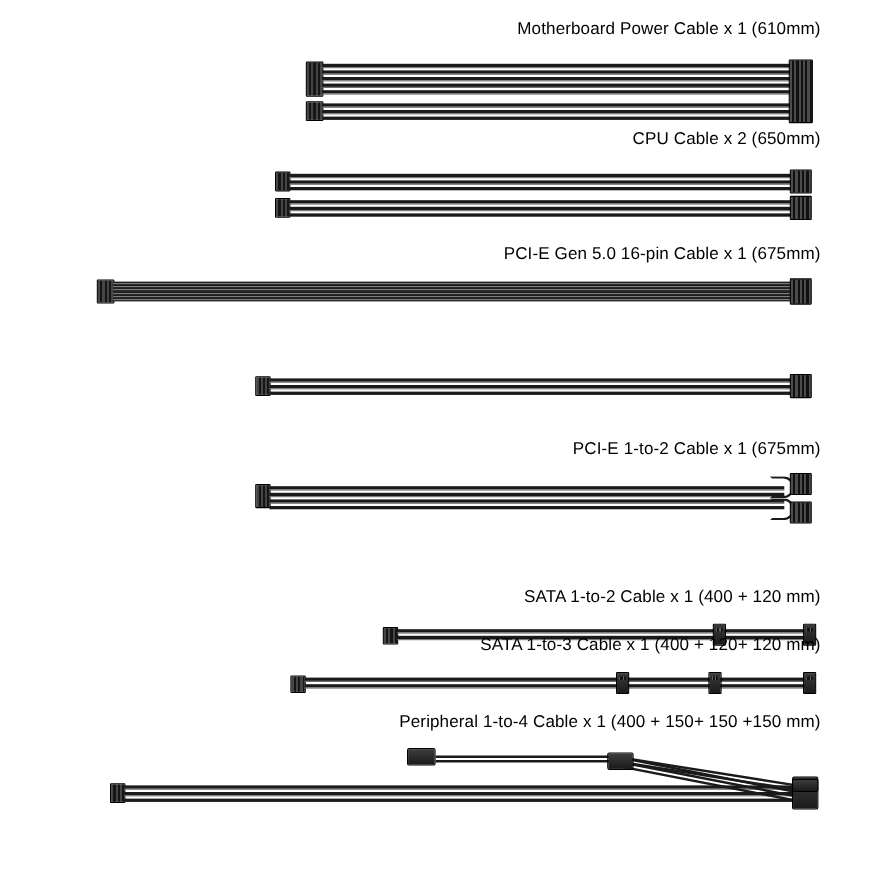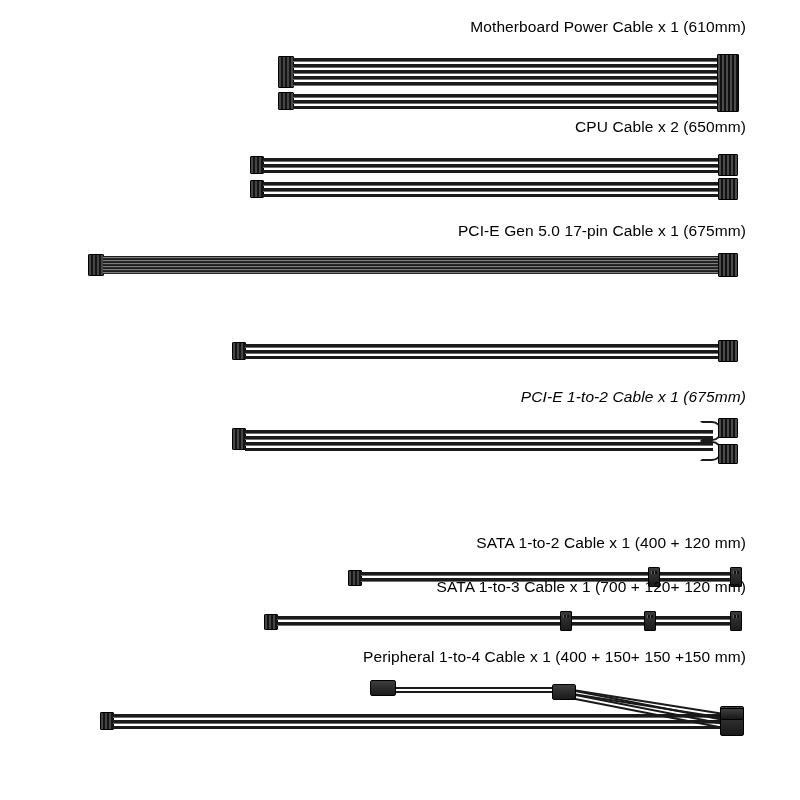--- a/index.html
+++ b/index.html
@@ -152,41 +152,41 @@
       <div class="wire" style="left:263px; top:64px; width:457px; height:3px;"></div>
       <div class="wire-hl" style="left:263px; top:67px; width:457px; height:1px;"></div>
       <div class="wire" style="left:263px; top:70px; width:457px; height:3px;"></div>
       <div class="wire-hl" style="left:263px; top:73px; width:457px; height:1px;"></div>
       <div class="wire" style="left:263px; top:76px; width:457px; height:3px;"></div>
       <div class="conn-rows" style="left:718px; top:60px; width:20px; height:22px;"></div>
     </div>
   </div>
 
   <div class="cable-group" style="top:222px; height:70px;">
-    <div class="cable-label">PCI-E Gen 5.0 17-pin Cable x 1 (675mm)</div>
+    <div class="cable-label">PCI-E Gen 5.0 16-pin Cable x 1 (675mm)</div>
     <div class="art" style="height:70px;">
       <div class="conn-grid" style="left:88px; top:32px; width:16px; height:22px;"></div>
       <div class="sleeve" style="left:103px; top:34px; width:617px; height:18px;"></div>
       <div class="conn-rows" style="left:718px; top:31px; width:20px; height:24px;"></div>
     </div>
   </div>
 
   <div class="cable-group" style="top:310px; height:70px;">
     <div class="art" style="height:70px;">
       <div class="conn-grid" style="left:232px; top:32px; width:14px; height:18px;"></div>
       <div class="wire" style="left:245px; top:34px; width:475px; height:3px;"></div>
       <div class="wire-hl" style="left:245px; top:37px; width:475px; height:1px;"></div>
       <div class="wire" style="left:245px; top:40px; width:475px; height:3px;"></div>
       <div class="wire-hl" style="left:245px; top:43px; width:475px; height:1px;"></div>
       <div class="wire" style="left:245px; top:46px; width:475px; height:3px;"></div>
       <div class="conn-rows" style="left:718px; top:30px; width:20px; height:22px;"></div>
     </div>
   </div>
 
-  <div class="cable-group" style="top:388px; height:86px;font-style:italic;">
+  <div class="cable-group" style="top:400px; height:86px;">
     <div class="cable-label">PCI-E 1-to-2 Cable x 1 (675mm)</div>
     <div class="art" style="height:86px;">
       <div class="conn-grid" style="left:232px; top:40px; width:14px; height:22px;"></div>
       <div class="wire" style="left:245px; top:42px; width:468px; height:3px;"></div>
       <div class="wire-hl" style="left:245px; top:45px; width:468px; height:1px;"></div>
       <div class="wire" style="left:245px; top:48px; width:468px; height:3px;"></div>
       <div class="wire-hl" style="left:245px; top:51px; width:468px; height:1px;"></div>
       <div class="wire" style="left:245px; top:54px; width:468px; height:3px;"></div>
       <div class="wire-hl" style="left:245px; top:57px; width:468px; height:1px;"></div>
       <div class="wire" style="left:245px; top:60px; width:468px; height:3px;"></div>
@@ -205,21 +205,21 @@
       <div class="wire" style="left:361px; top:38px; width:380px; height:3px;"></div>
       <div class="wire-hl" style="left:361px; top:41px; width:380px; height:1px;"></div>
       <div class="wire" style="left:361px; top:44px; width:380px; height:3px;"></div>
       <div class="wire-hl" style="left:361px; top:47px; width:380px; height:1px;"></div>
       <div class="sata-head" style="left:648px; top:33px; width:12px; height:20px;"></div>
       <div class="sata-head" style="left:730px; top:33px; width:12px; height:20px;"></div>
     </div>
   </div>
 
   <div class="cable-group" style="top:578px; height:70px;">
-    <div class="cable-label">SATA 1-to-3 Cable x 1 (700 + 120+ 120 mm)</div>
+    <div class="cable-label">SATA 1-to-3 Cable x 1 (400 + 120+ 120 mm)</div>
     <div class="art" style="height:70px;">
       <div class="conn-grid" style="left:264px; top:36px; width:14px; height:16px;"></div>
       <div class="wire" style="left:277px; top:38px; width:464px; height:3px;"></div>
       <div class="wire-hl" style="left:277px; top:41px; width:464px; height:1px;"></div>
       <div class="wire" style="left:277px; top:44px; width:464px; height:3px;"></div>
       <div class="wire-hl" style="left:277px; top:47px; width:464px; height:1px;"></div>
       <div class="sata-head" style="left:560px; top:33px; width:12px; height:20px;"></div>
       <div class="sata-head" style="left:644px; top:33px; width:12px; height:20px;"></div>
       <div class="sata-head" style="left:730px; top:33px; width:12px; height:20px;"></div>
     </div>

